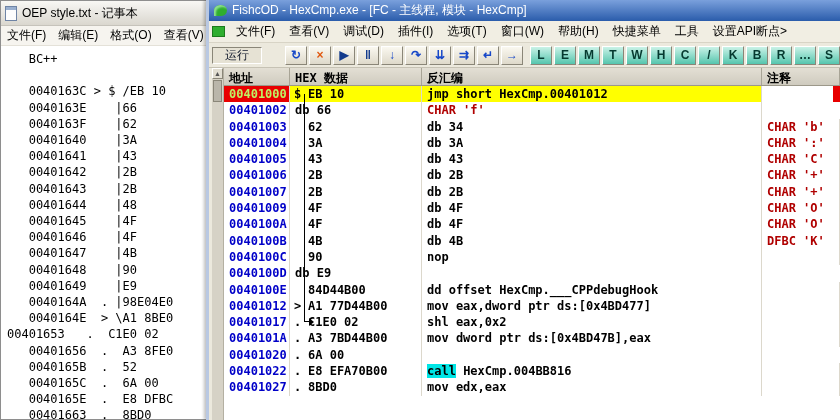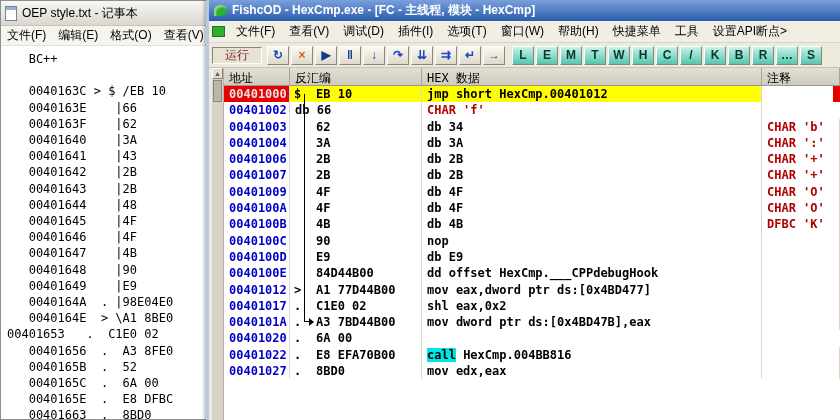--- a/index.html
+++ b/index.html
@@ -12,53 +12,53 @@
     background:linear-gradient(#f8f7f4,#dad7cf);border-bottom:1px solid #c6c3bb;font-size:12px;color:#000;white-space:nowrap;overflow:hidden}
   .np-ico{width:12px;height:15px;background:#fdfdfd;border:1px solid #6f84a5;box-shadow:inset 0 3px 0 #9ab0d0;flex:0 0 auto}
   .np-menu{height:20px;display:flex;align-items:center;background:#f6f4ef;border-bottom:1px solid #e4e1d8;font-size:12px;color:#000}
   .np-mitem{padding:0 6px;white-space:nowrap}
   .np-body{position:absolute;left:0;top:46px;right:0;bottom:0;background:#fff;overflow:hidden}
   .np-body pre{margin:0;padding:4px 0 0 6px;font:12px/16.2px "DejaVu Sans Mono",monospace;color:#000}
 
   
   .dbg{position:absolute;left:206px;top:0;width:634px;height:420px;background:#ece9dd;border-left:3px solid #b9c8e2;box-shadow:-2px 0 3px rgba(0,0,0,.25)}
   .ttl{height:21px;display:flex;align-items:center;gap:5px;padding:0 5px;
-    background:linear-gradient(#7aa0dc,#2a5cab);color:#fff;font-size:12px;font-weight:bold;white-space:nowrap;overflow:hidden}
+    background:linear-gradient(#7aa0dc,#2a5cab);color:#fff;font-size:12px;font-weight:normal;white-space:nowrap;overflow:hidden}
   .fish{width:13px;height:11px;background:#2fae2f;border-radius:50% 50% 50% 0;box-shadow:inset 2px 2px 2px #8fe08f;flex:0 0 auto}
   .mbar{height:22px;display:flex;align-items:center;background:#f1eee3;border-bottom:1px solid #d8d4c6;font-size:12px;color:#000;padding-left:3px;white-space:nowrap;overflow:hidden}
   .child-ico{width:13px;height:11px;background:#2fae2f;border:1px solid #1c7a1c;margin-right:4px;flex:0 0 auto}
   .mitems{display:flex}
   .mitem{padding:0 7px;white-space:nowrap}
   .tbar{height:25px;display:flex;align-items:center;background:#ece9dd;border-bottom:1px solid #c6c2b4;padding:0 3px;overflow:hidden}
-  .runbox{width:50px;height:17px;display:inline-flex;align-items:center;justify-content:center;font-size:12px;color:#7f1d1d;
-    background:#e6e2d4;border:1px solid;border-color:#8a8678 #fff #fff #8a8678;margin-right:5px;flex:0 0 auto}
+  .runbox{width:50px;height:17px;display:inline-flex;align-items:center;justify-content:center;font-size:12px;color:#0f172a;
+    background:#e6e2d4;border:1px solid;border-color:#8a8678 #fff #fff #8a8678;margin-right:23px;flex:0 0 auto}
   #tb-icons,#tb-letters{display:flex;gap:2px}
   #tb-letters{margin-left:7px}
   .tbtn{width:22px;height:19px;display:inline-flex;align-items:center;justify-content:center;font-size:12px;font-weight:bold;
     background:linear-gradient(#faf8f0,#ded9ca);border:1px solid;border-color:#fff #8a8678 #8a8678 #fff;cursor:default}
   .tbtn.letter{background:linear-gradient(#c9f2e7,#55c5ad);color:#063a30}
 
   
   .cpu{position:absolute;left:3px;right:0;top:68px;bottom:0;display:flex}
   .vscroll{width:12px;background:#d6d2c6;border-right:1px solid #b4b0a2;position:relative;flex:0 0 auto}
   .sb-up{position:absolute;top:0;left:0;right:0;height:11px;background:#e2ded2;border:1px solid;border-color:#fff #8a8678 #8a8678 #fff;
     font-size:7px;line-height:9px;text-align:center;color:#555}
   .sb-thumb{position:absolute;top:12px;left:1px;width:9px;height:22px;background:#bab6aa;border:1px solid #8a8678}
   .disasm{flex:1;position:relative;background:#fff;overflow:hidden;font:bold 12px/16.3px "DejaVu Sans Mono",monospace;color:#000}
   .hdr{display:grid;grid-template-columns:66px 132px 340px 1fr;height:18px;
     background:linear-gradient(#e3dfd4,#cfcbbf);border-bottom:1px solid #9c988a}
-  .hc{padding:2px 0 0 5px;border-right:1px solid #a8a496;font-weight:normal;overflow:hidden;white-space:nowrap}
+  .hc{padding:2px 0 0 5px;border-right:1px solid #a8a496;font-weight:bold;overflow:hidden;white-space:nowrap}
   .rows{position:relative}
   .row{display:grid;grid-template-columns:66px 132px 340px 1fr;height:16.3px;white-space:nowrap}
   .row>span{overflow:hidden;border-right:1px solid #dcd8cc}
   .c-addr{color:var(--addr,#0000c8);padding-left:5px}
-  .c-addr.eip{background:var(--eip,#e80000);color:#e5e5e5}
+  .c-addr.eip{background:var(--eip,#e80000);color:#bef264}
   .c-hex{padding-left:4px}
   b.mark{display:inline-block;width:12px;font-weight:bold;font-style:normal}
-  .bytes{margin-left:10px}
+  .bytes{margin-left:2px}
   .c-asm{padding-left:5px}
   .c-comment{color:var(--cmt,#b00000);padding-left:5px}
   .row.sel .c-hex,.row.sel .c-asm{background:var(--sel,#ffff00)}
   .hl{background:var(--callhl,#00e6e6)}
   .bracket{position:absolute;left:80px;top:8px;width:5px;height:228px;border-left:1px solid #000;border-bottom:1px solid #000;z-index:3}
   .arrowhead{position:absolute;left:85px;top:232px;width:0;height:0;border-top:4px solid transparent;border-bottom:4px solid transparent;border-left:5px solid #000;z-index:3}
   .redstrip{position:absolute;right:0;top:0;width:7px;height:16px;background:#e80000;z-index:3}
 </style>
 </head>
 <body>
@@ -154,22 +154,22 @@
         </span>
     </div>
     <div class="cpu">
       <div class="vscroll">
         <span class="sb-up">▲</span>
         <span class="sb-thumb"></span>
       </div>
       <div class="disasm">
         <div class="hdr">
           <span class="hc">地址</span>
+          <span class="hc">HEX 数据</span>
           <span class="hc">反汇编</span>
-          <span class="hc">HEX 数据</span>
           <span class="hc">注释</span>
         </div>
         <div class="rows" id="rows">
           <div class="bracket"></div>
           <i class="arrowhead"></i>
           <div class="redstrip"></div>
 
   <div class="row sel">
     <span class="c-addr eip">00401000</span>
     <span class="c-hex"><b class="mark">$</b><span class="bytes">EB 10</span></span>
@@ -190,20 +190,26 @@
     <span class="c-comment">CHAR 'b'</span>
   </div>
 
   <div class="row">
     <span class="c-addr">00401004</span>
     <span class="c-hex"><b class="mark"></b><span class="bytes">3A</span></span>
     <span class="c-asm">db 3A</span>
     <span class="c-comment">CHAR ':'</span>
   </div>
 
+  <div class="row">
+    <span class="c-addr">00401005</span>
+    <span class="c-hex"><b class="mark"></b><span class="bytes">43</span></span>
+    <span class="c-asm">db 43</span>
+    <span class="c-comment">CHAR 'C'</span>
+  </div>
 
   <div class="row">
     <span class="c-addr">00401006</span>
     <span class="c-hex"><b class="mark"></b><span class="bytes">2B</span></span>
     <span class="c-asm">db 2B</span>
     <span class="c-comment">CHAR '+'</span>
   </div>
 
   <div class="row">
     <span class="c-addr">00401007</span>
@@ -236,21 +242,20 @@
 
   <div class="row">
     <span class="c-addr">0040100C</span>
     <span class="c-hex"><b class="mark"></b><span class="bytes">90</span></span>
     <span class="c-asm">nop</span>
     <span class="c-comment"></span>
   </div>
 
   <div class="row">
     <span class="c-addr">0040100D</span>
-    <span class="c-hex"><b class="mark"></b><span class="bytes">E9</span></span>
     <span class="c-asm">db E9</span>
     <span class="c-comment"></span>
   </div>
 
   <div class="row">
     <span class="c-addr">0040100E</span>
     <span class="c-hex"><b class="mark"></b><span class="bytes">84D44B00</span></span>
     <span class="c-asm">dd offset HexCmp.___CPPdebugHook</span>
     <span class="c-comment"></span>
   </div>

